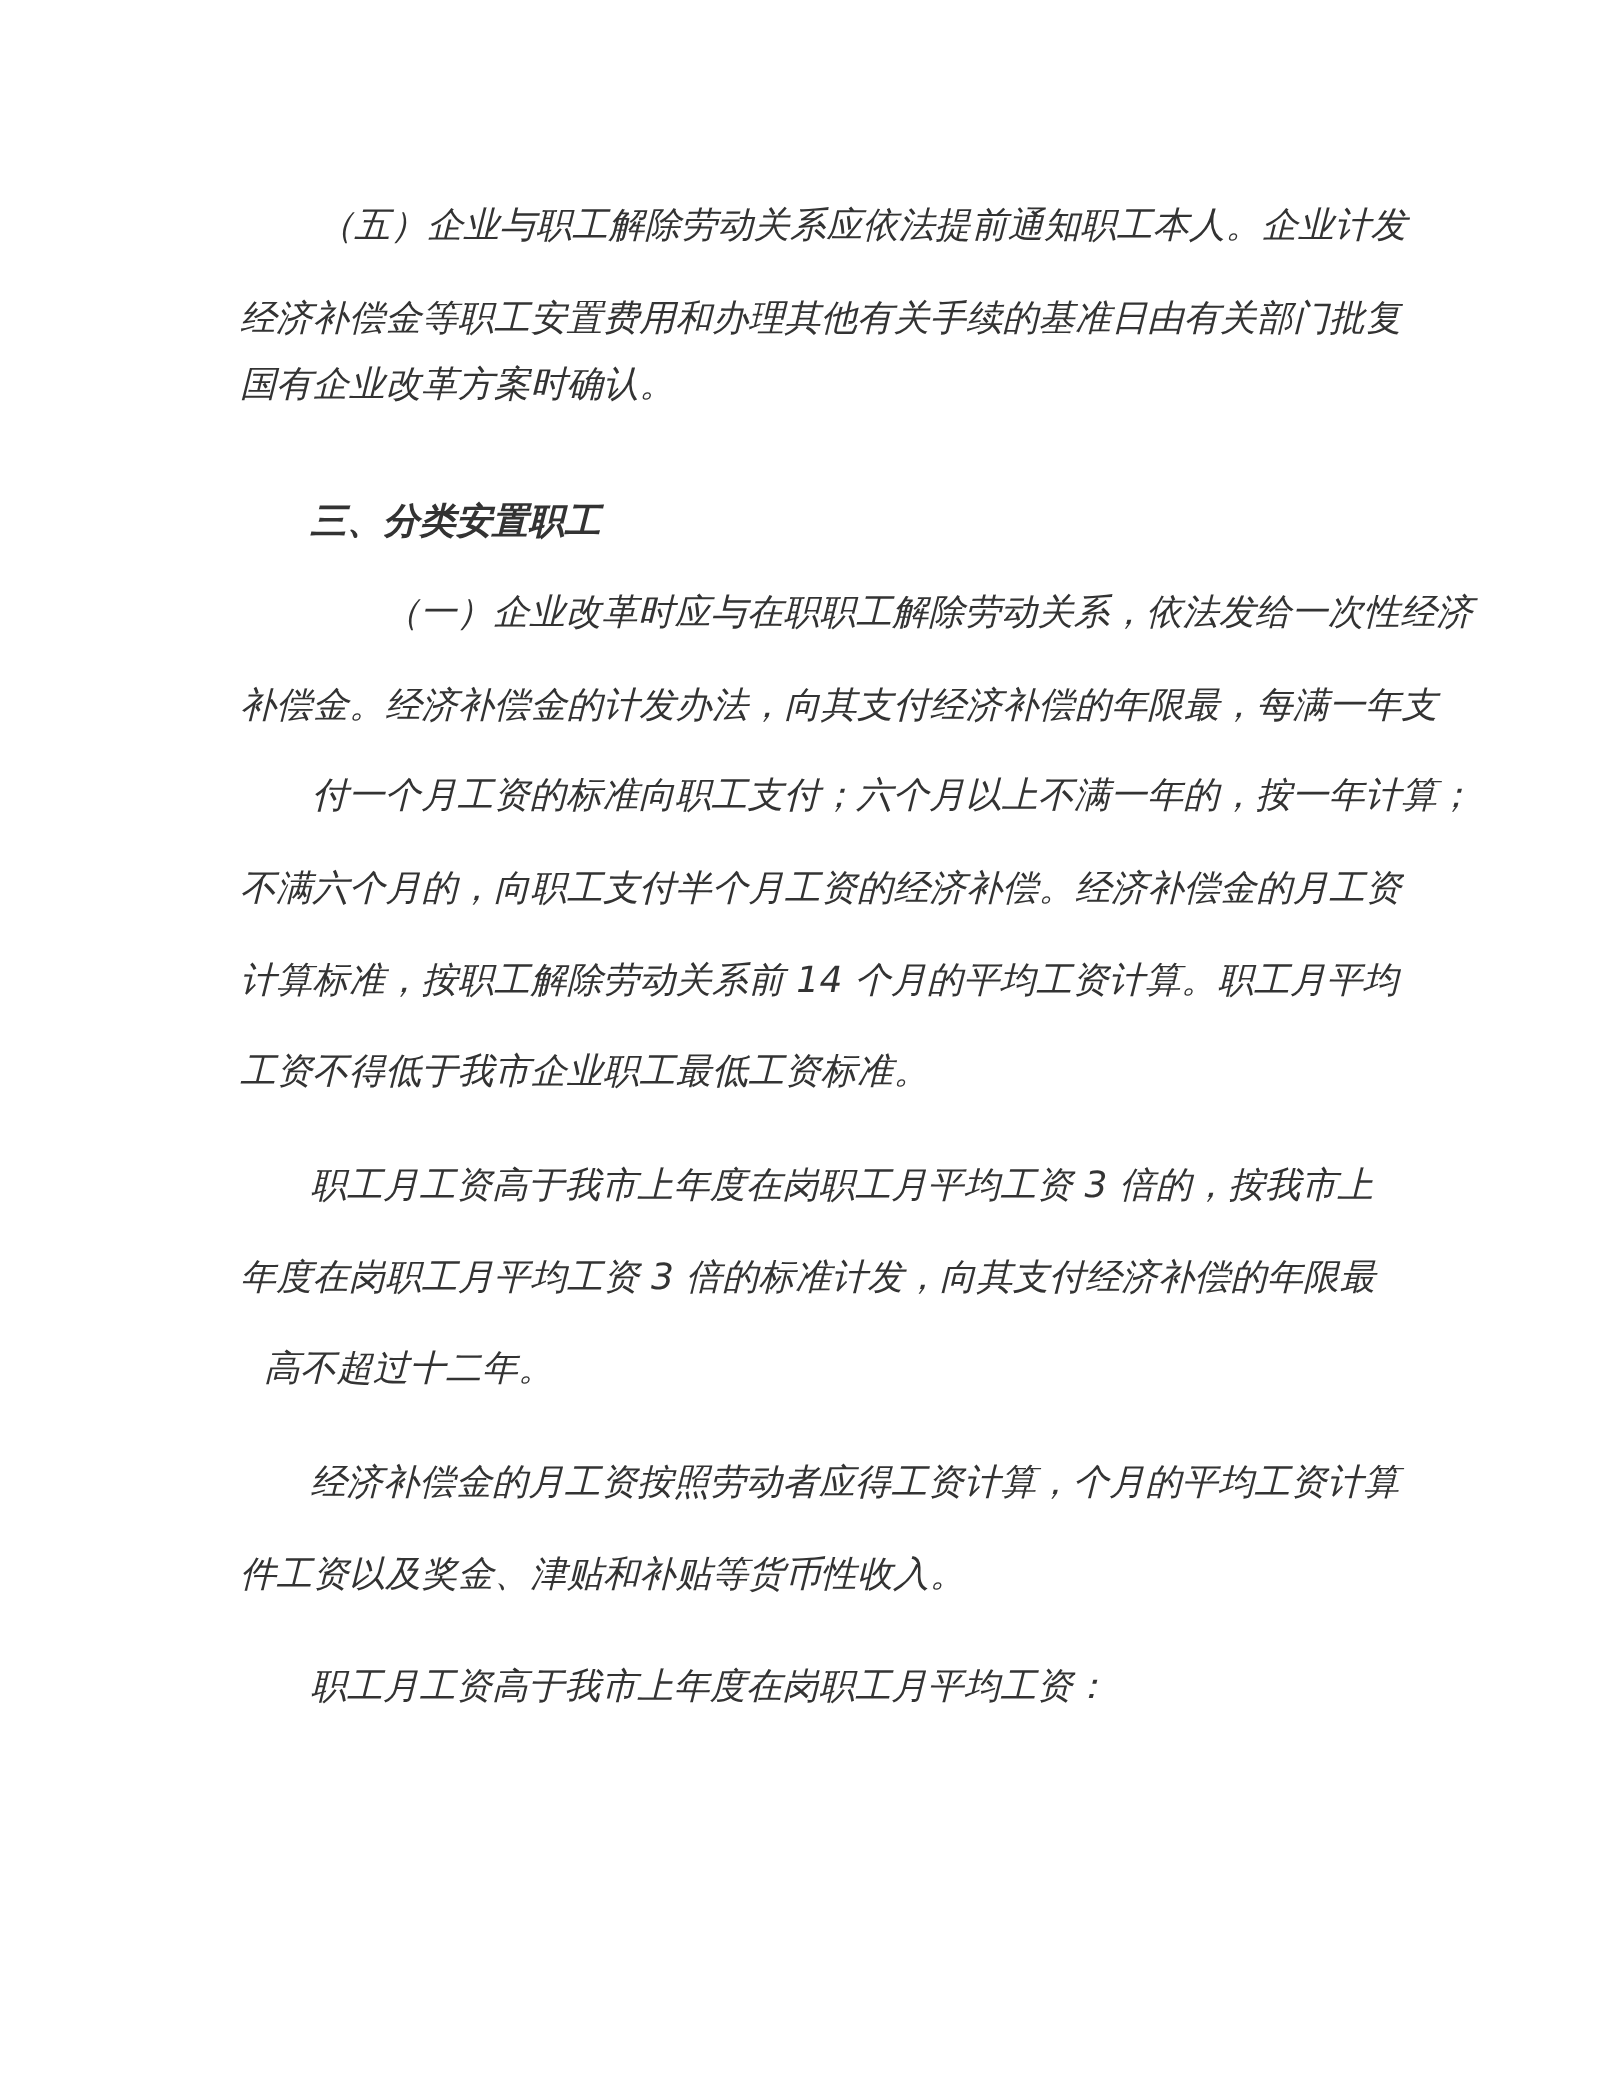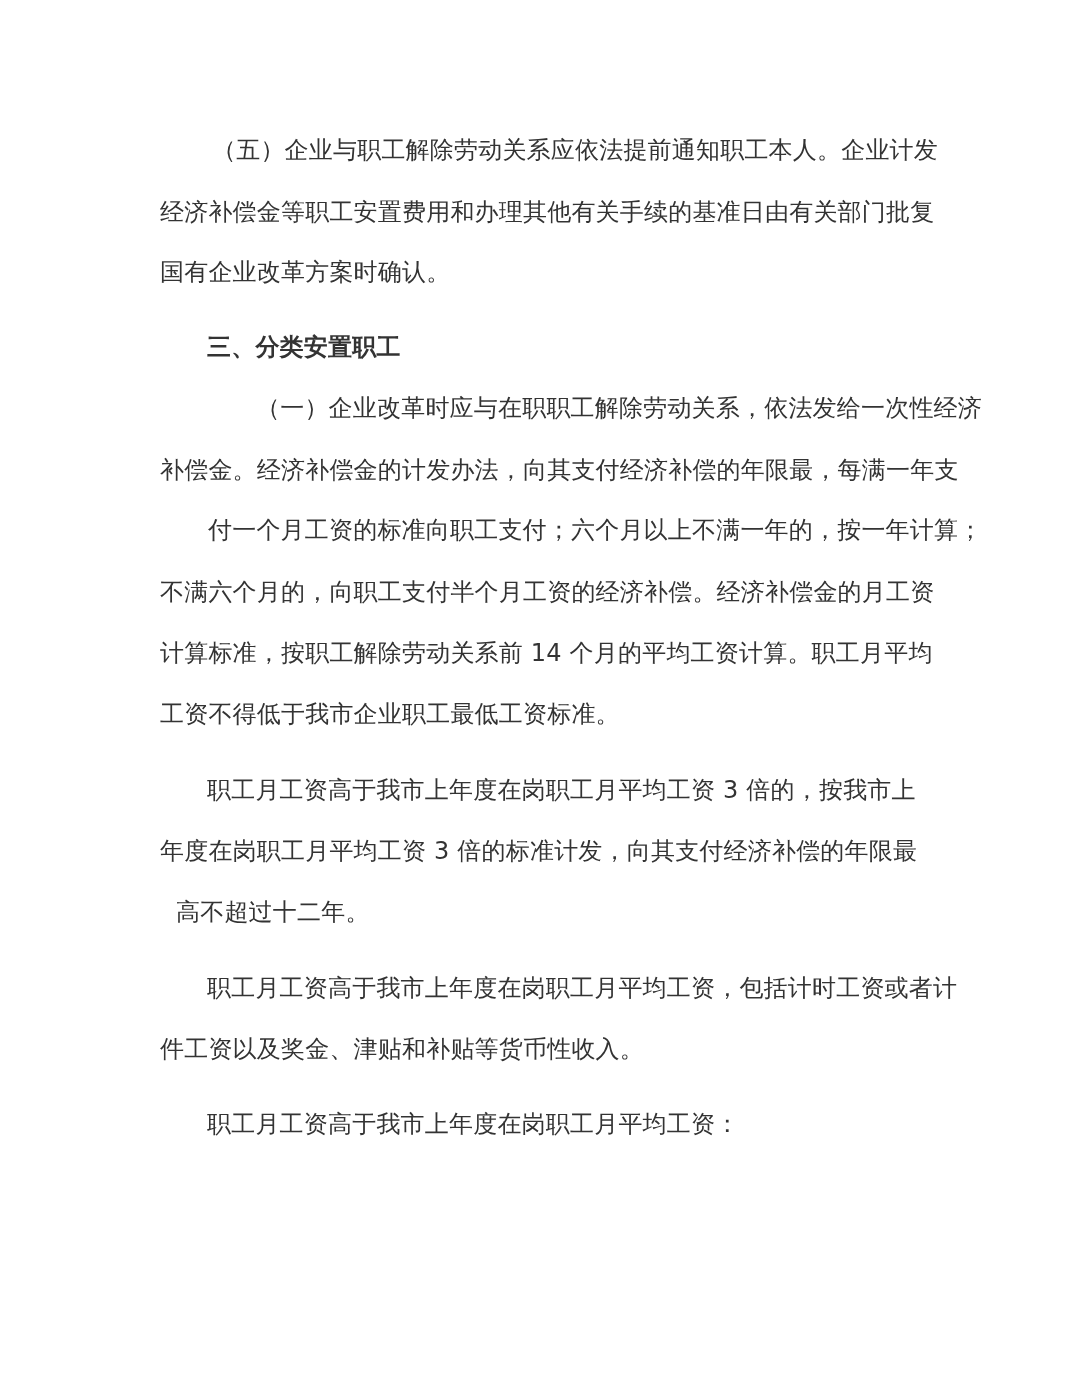--- a/index.html
+++ b/index.html
@@ -14,20 +14,21 @@
       overflow: hidden;
       font-family: "DejaVu Sans", "Liberation Sans", sans-serif;
       color: #333333;
     }
     .page {
       position: absolute;
       left: 0;
       top: 0;
       width: 1080px;
       height: 1146px;
+      font-style: italic;
     }
     .line {
       position: absolute;
       left: 160px;
       width: 770px;
       font-size: 24px;
       line-height: 32px;
       white-space: nowrap;
       letter-spacing: 0.2px;
     }
@@ -38,21 +39,21 @@
     }
   </style>
 </head>
 <body>
 
 <div class="page">
 
   <div>
     <div class="line paren" style="top:134px;">（五）企业与职工解除劳动关系应依法提前通知职工本人。企业计发</div>
     <div class="line" style="top:196px;">经济补偿金等职工安置费用和办理其他有关手续的基准日由有关部门批复</div>
-    <div class="line" style="top:256px;">国有企业改革方案时确认。</div>
+    <div class="line" style="top:240px;">国有企业改革方案时确认。</div>
   </div>
 
   <div>
     <div class="line indent heading" style="top:331px;">三、分类安置职工</div>
   </div>
 
   <div>
     <div class="line paren" style="top:392px;text-align:right;">（一）企业改革时应与在职职工解除劳动关系，依法发给一次性经济</div>
     <div class="line" style="top:454px;">补偿金。经济补偿金的计发办法，向其支付经济补偿的年限最，每满一年支</div>
     <div class="line" style="top:514px;margin-left:48px;">付一个月工资的标准向职工支付；六个月以上不满一年的，按一年计算；</div>
@@ -61,21 +62,21 @@
     <div class="line" style="top:698px;">工资不得低于我市企业职工最低工资标准。</div>
   </div>
 
   <div>
     <div class="line indent" style="top:774px;">职工月工资高于我市上年度在岗职工月平均工资 3 倍的，按我市上</div>
     <div class="line" style="top:835px;">年度在岗职工月平均工资 3 倍的标准计发，向其支付经济补偿的年限最</div>
     <div class="line" style="top:896px;margin-left:16px;">高不超过十二年。</div>
   </div>
 
   <div>
-    <div class="line indent" style="top:972px;">职工月工资高于我市上年度在岗职工月平均工资，包括计时工资或者计</div>
+    <div class="line indent" style="top:972px;">经济补偿金的月工资按照劳动者应得工资计算，个月的平均工资计算</div>
     <div class="line" style="top:1033px;">件工资以及奖金、津贴和补贴等货币性收入。</div>
   </div>
 
   <div>
     <div class="line indent" style="top:1108px;">职工月工资高于我市上年度在岗职工月平均工资：</div>
   </div>
 
 </div>
 
 </body></html>

